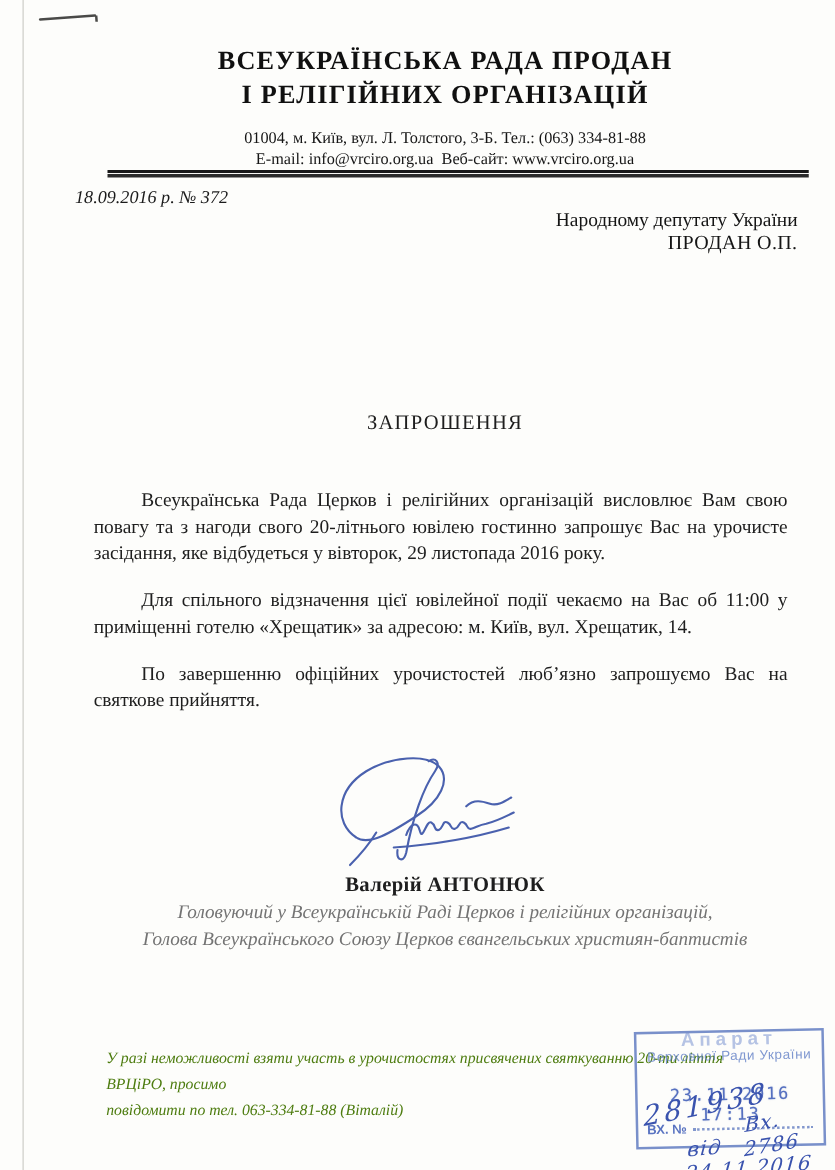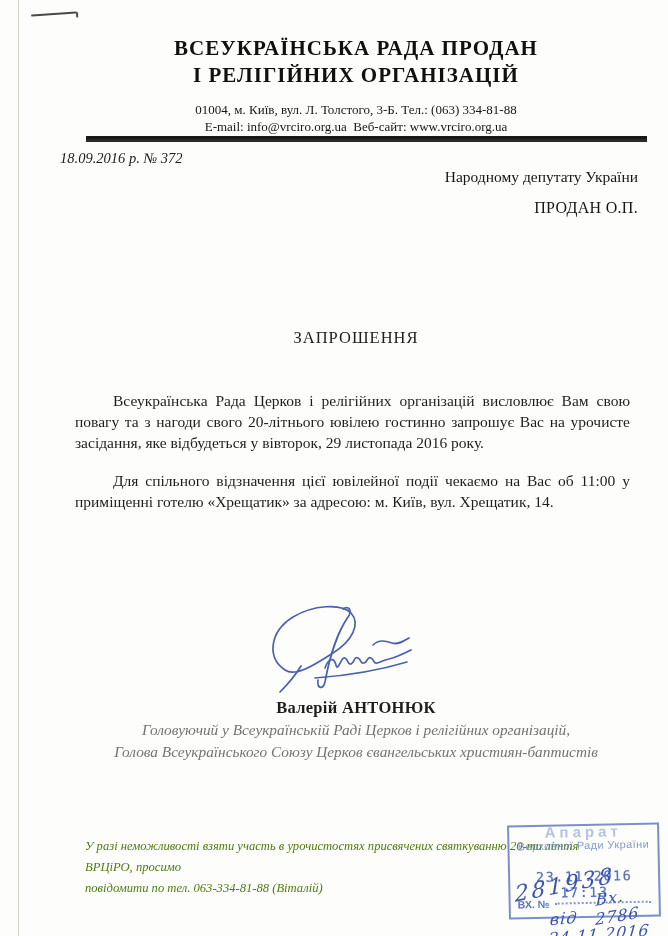--- a/index.html
+++ b/index.html
@@ -40,21 +40,21 @@
   }
   .ref {
     position: absolute; left: 60px; top: 150px;
     font-style: italic; font-size: 14.5px; color: #1b1b1b;
   }
   .recipient {
     position: absolute; right: 30px; top: 168px;
     text-align: right; font-weight: normal; color: #151515;
   }
   .recipient .r1 { font-size: 15.5px; }
-  .recipient .r2 { font-size: 16px; margin-top: 13px; letter-spacing: .3px; }
+  .recipient .r2 { font-size: 16px; letter-spacing: .3px; }
   .doc-title { top: 328px; font-size: 16.5px; letter-spacing: 1px; }
   .salutation { top: 361px; font-size: 16px; }
   .bodytext {
     position: absolute; left: 62px; top: 390px; width: 568px;
     font-size: 15.5px; line-height: 21px; text-align: justify;
   }
   .bodytext p { text-indent: 38px; margin-bottom: 17px; margin-left: 13px; }
   .sig-svg { position: absolute; left: 255px; top: 604px; }
   .signer-name { top: 698px; font-weight: bold; font-size: 16.5px; letter-spacing: .3px; }
   .signer-title { font-style: italic; font-size: 15.3px; color: #737373; }
@@ -124,20 +124,21 @@
   <div class="recipient">
     <div class="r1">Народному депутату України</div>
     <div class="r2">ПРОДАН О.П.</div>
   </div>
 
   <div class="centercol doc-title">ЗАПРОШЕННЯ</div>
 
   <div class="bodytext">
     <p>Всеукраїнська Рада Церков і релігійних організацій висловлює Вам свою повагу та з нагоди свого 20-літнього ювілею гостинно запрошує Вас на урочисте засідання, яке відбудеться у вівторок, 29 листопада 2016 року.</p>
     <p>Для спільного відзначення цієї ювілейної події чекаємо на Вас об 11:00 у приміщенні готелю «Хрещатик» за адресою: м. Київ, вул. Хрещатик, 14.</p>
+    <p>По завершенню офіційних урочистостей люб’язно запрошуємо Вас на святкове прийняття.</p>
   </div>
 
   <svg class="sig-svg" width="172" height="90" viewBox="0 0 172 90" fill="none">
     <g stroke="#3b54a8" stroke-width="1.7" stroke-linecap="round" fill="none" opacity="0.92">
       <path d="M30 66 C 12 54, 14 28, 38 13 C 58 1, 86 -1, 96 9 C 106 20, 97 37, 78 49 C 58 62, 40 73, 30 66"></path>
       <path d="M88 5 C 93 1, 98 6, 93 13 C 84 26, 75 50, 70 78 C 68 86, 62 85, 63 76"></path>
       <path d="M46 62 C 40 72, 33 80, 25 88"></path>
       <path d="M70 64 c 3 -9 9 -12 11 -3 c 2 8 5 -9 9 -7 c 4 2 2 7 6 6 c 4 -2 3 -8 7 -6 c 4 2 2 6 6 5 c 4 -1 3 -7 7 -5 c 4 2 2 6 6 5 c 4 -1 6 -3 12 -4 c 8 -2 14 -5 22 -9"></path>
       <path d="M60 74 C 88 72, 122 67, 152 58"></path>
       <path d="M118 41 C 124 35, 131 37, 137 39 C 143 41, 149 37, 154 34"></path>

